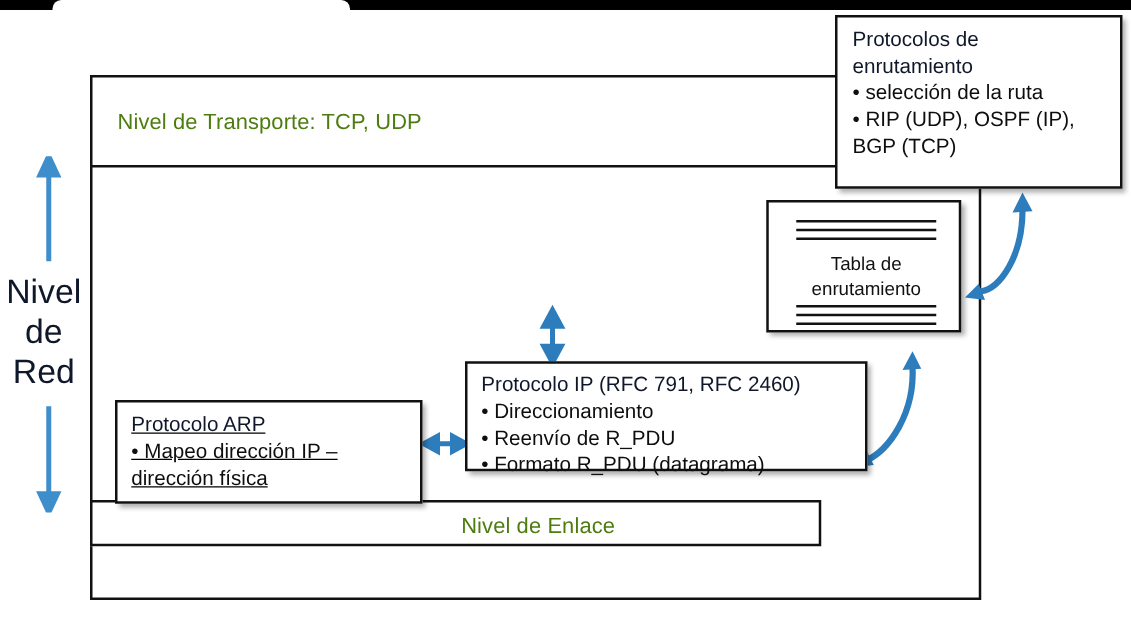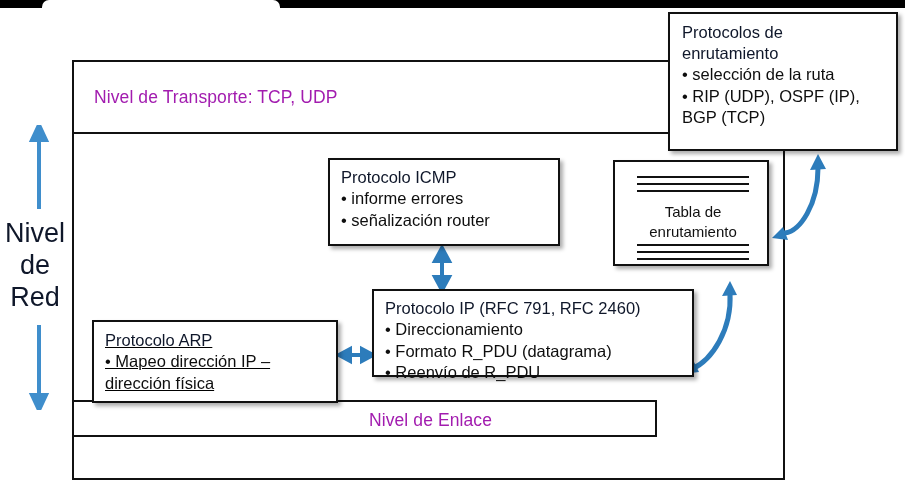--- a/index.html
+++ b/index.html
@@ -18,21 +18,21 @@
   
   .stack{position:absolute;left:72px;top:60px;width:713px;height:428px;}
   .band{position:absolute;left:0;box-sizing:border-box;
         border:2px solid #111;background:#fff;}
   .band-transport{top:0;width:713px;height:74px;}
   .band-net{top:72px;width:713px;height:348px;}
   .band-enlace{top:340px;width:585px;height:37px;}
   .band-fisico{top:381px;width:713px;height:39px;}
 
   .band-label{
-    position:absolute;color:#a21caf;font-size:17.5px;
+    position:absolute;color:#4d7c0f;font-size:17.5px;
     letter-spacing:.1px;white-space:nowrap;
   }
   .lbl-transport{left:20px;top:25px;}
   .lbl-center{left:0;width:713px;text-align:center;}
   .lbl-enlace{top:8px;}
   .lbl-fisico{top:9px;}
 
   
   .netlevel{position:absolute;left:0px;top:125px;width:70px;height:285px;}
   .netlevel .txt{
@@ -136,34 +136,27 @@
   <div class="box" id="box-routing">
     <div class="title">Protocolos de
 enrutamiento</div>
     <div class="bullets">
       <div>• selección de la ruta</div>
       <div>• RIP (UDP), OSPF (IP),
 BGP (TCP)</div>
     </div>
   </div>
 
-  <div class="box" id="box-icmp">
-    <div class="title">Protocolo ICMP</div>
-    <div class="bullets">
-      <div>• informe errores</div>
-      <div>• señalización router</div>
-    </div>
-  </div>
 
   <div class="box" id="box-ip">
     <div class="title">Protocolo IP (RFC 791, RFC 2460)</div>
     <div class="bullets">
       <div>• Direccionamiento</div>
+      <div>• Reenvío de R_PDU</div>
       <div>• Formato R_PDU (datagrama)</div>
-      <div>• Reenvío de R_PDU</div>
     </div>
   </div>
 
   <div class="box" id="box-arp">
     <div class="title">Protocolo ARP</div>
     <div class="bullets">
       <div>• Mapeo dirección IP –
 dirección física</div>
     </div>
   </div>

